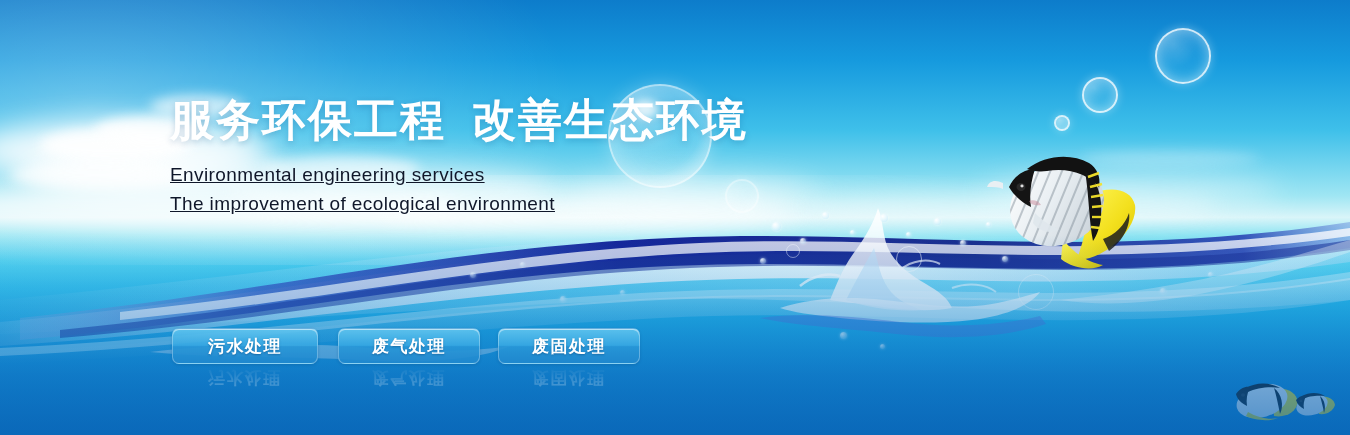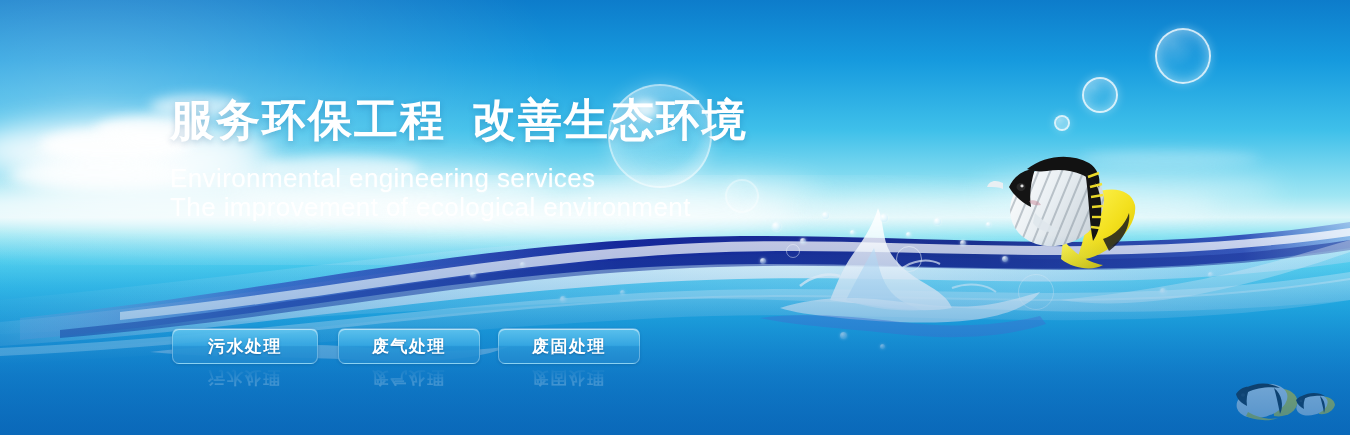--- a/index.html
+++ b/index.html
@@ -81,23 +81,24 @@
     font-size:44px; font-weight:bold; letter-spacing:2px;
     white-space:nowrap; line-height:1;
     text-shadow:0 2px 6px rgba(0,60,120,.22);
   }
   .h-dark  { color:#ffffff; }
   .h-light { color:#ffffff; }
   .h-gap   { display:inline-block; width:26px; }
 
   .subline {
     position:absolute; left:170px;
-    font-size:26px; font-weight:normal; letter-spacing:.4px;
-    color:#ffffff; white-space:nowrap; line-height:1.22;
+    font-size:19px; font-weight:normal; letter-spacing:.4px;
+    color:#0f172a; white-space:nowrap; line-height:1.22;
     text-shadow:0 1px 2px rgba(255,255,255,.35);
+    text-decoration:underline;
   }
   .subline.l1 { top:163px; }
   .subline.l2 { top:192px; }
 
   
   .wave-layer { position:absolute; inset:0; pointer-events:none; }
   .wave-layer svg { position:absolute; inset:0; width:1350px; height:435px; display:block; }
 
   
   .fish-main { position:absolute; left:985px; top:143px; width:155px; height:135px; }

